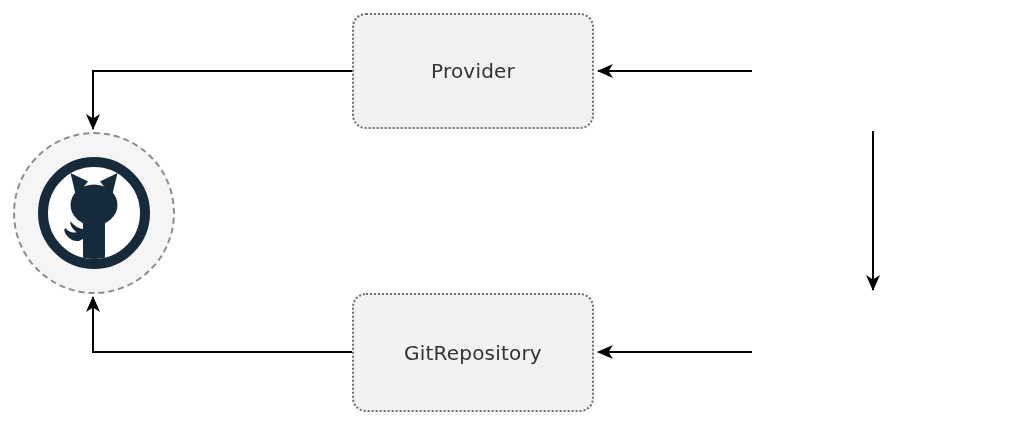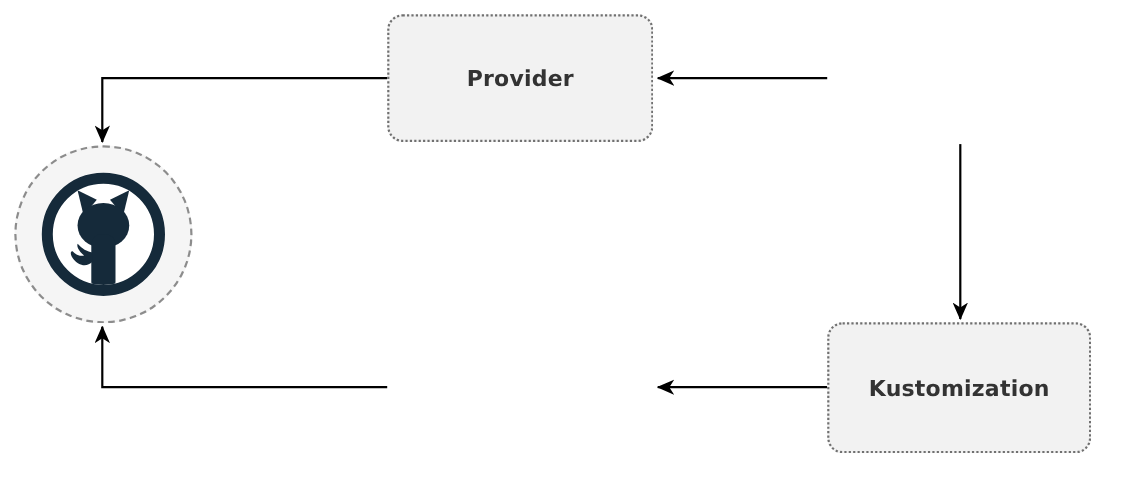--- a/index.html
+++ b/index.html
@@ -38,21 +38,20 @@
     border-radius: 14px;
     display: flex;
     align-items: center;
     justify-content: center;
   }
   .node-label {
     color: #333333;
     font-size: 20px;
     letter-spacing: 0.2px;
     white-space: nowrap;
-    font-weight: bold;
   }
   .node-provider      { left: 352px; top: 13px;  width: 242px; height: 116px; }
   .node-alert         { left: 752px; top: 13px;  width: 240px; height: 116px; }
   .node-gitrepository { left: 352px; top: 293px; width: 242px; height: 119px; }
   .node-kustomization { left: 752px; top: 293px; width: 240px; height: 119px; }
   .github-circle {
     position: absolute;
     left: 13px; top: 132px;
     width: 162px; height: 162px;
     box-sizing: border-box;
@@ -87,24 +86,24 @@
     <path class="edge" d="M752,352 L598,352" marker-end="url(#arrow)"></path>
     <path class="edge" d="M352,71 L93,71 L93,129" marker-end="url(#arrow)"></path>
     <path class="edge" d="M352,352 L93,352 L93,297" marker-end="url(#arrow)"></path>
   </svg>
 
   <div class="node node-provider">
     <span class="node-label">Provider</span>
   </div>
 
 
+  <div class="node node-gitrepository">
+    <span class="node-label">GitRepository</span>
+  </div>
 
-  <div class="node node-kustomization">
-    <span class="node-label">Kustomization</span>
-  </div>
 
   <div class="github-circle">
     <svg class="github-mark" width="120" height="120" viewBox="0 0 120 120" xmlns="http://www.w3.org/2000/svg">
       <defs>
         <clipPath id="gh-inner">
           <circle cx="60" cy="60" r="46"></circle>
         </clipPath>
       </defs>
       <circle class="gh-ring" cx="60" cy="60" r="51"></circle>
       <g class="gh-cat" clip-path="url(#gh-inner)">

